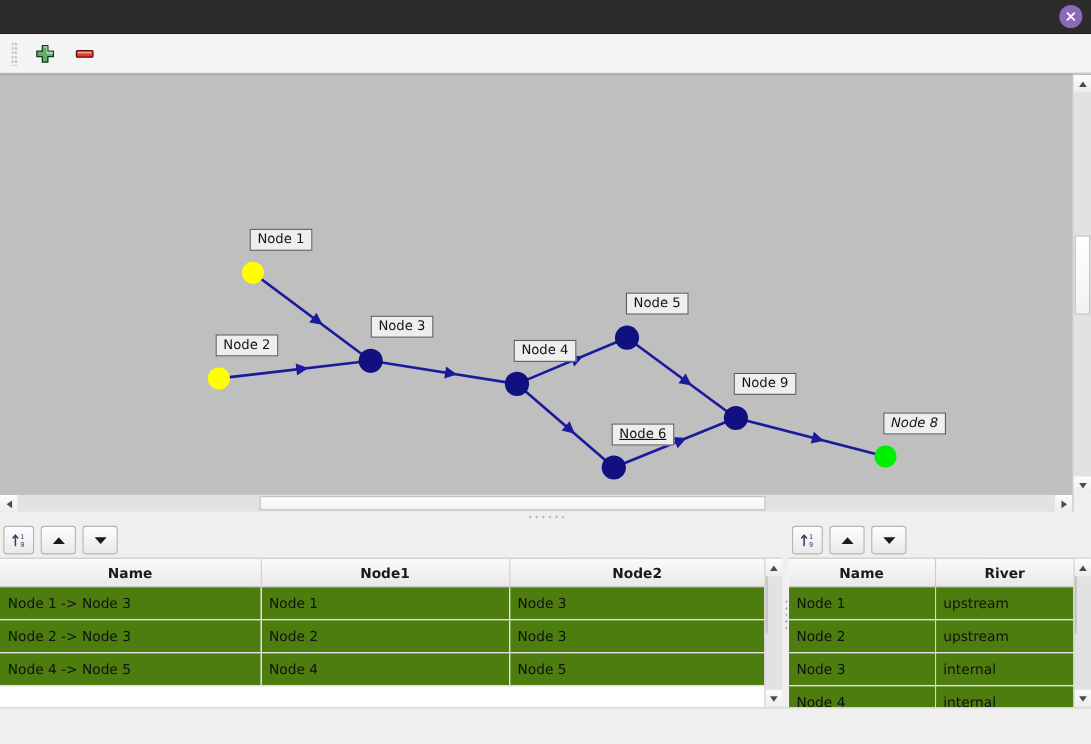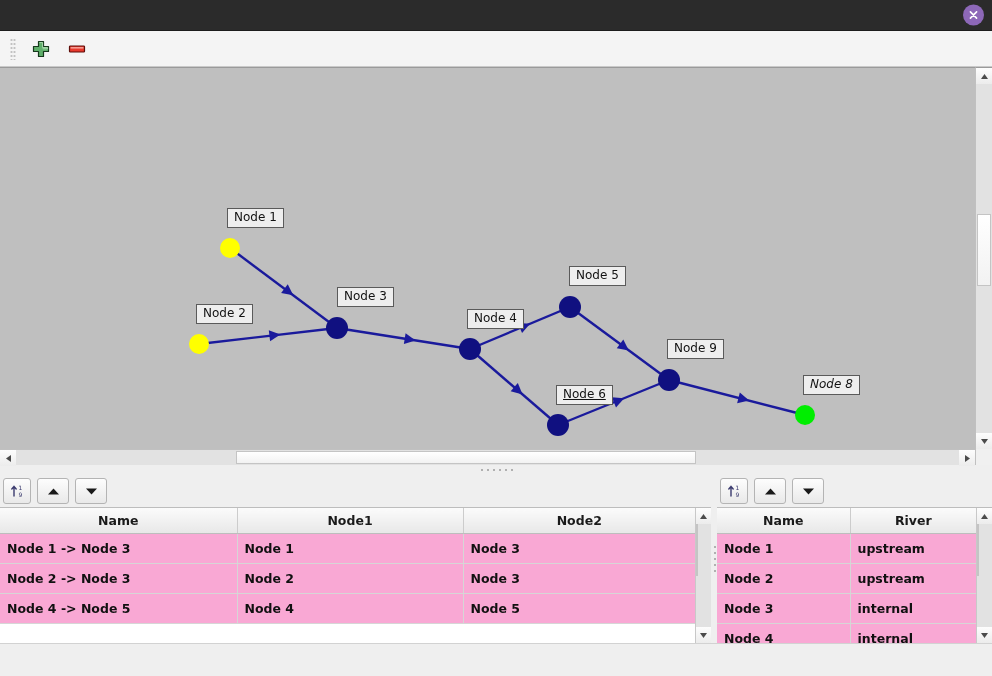--- a/index.html
+++ b/index.html
@@ -99,22 +99,22 @@
   table { border-collapse: collapse; width: 100%; table-layout: fixed; font-size: 12.5px; }
   thead th {
     background: linear-gradient(#fbfbfb,#e8e8e8);
     border-right: 1px solid #cccccc; border-bottom: 1px solid #bdbdbd;
     font-weight: bold; color: #1a1a1a; height: 25px; text-align: center;
     font-size: 12.5px;
   }
   thead th:last-child { border-right: none; }
   tbody td {
     border-right: 1px solid #d6d6d6; border-bottom: 1px solid #d6d6d6;
-    height: 30px; padding: 0 7px; color: #111111; background: #f9a8d4;
-    white-space: nowrap; overflow: hidden; text-overflow: ellipsis; font-weight: bold;
+    height: 30px; padding: 0 7px; color: #111111; background: #4d7c0f;
+    white-space: nowrap; overflow: hidden; text-overflow: ellipsis;
   }
   tbody td:last-child { border-right: none; }
   .tv-scroll { width: 16px; background: #f0f0f0; border-left: 1px solid #c8c8c8; display: flex; flex-direction: column; flex: none; }
   .tv-scroll .sb-btn { width: 100%; }
   .statusbar { height: 33px; flex: none; background: #efefef; border-top: 1px solid #d2d2d2; }
 </style>
 </head>
 <body>
 
 <div class="window">

